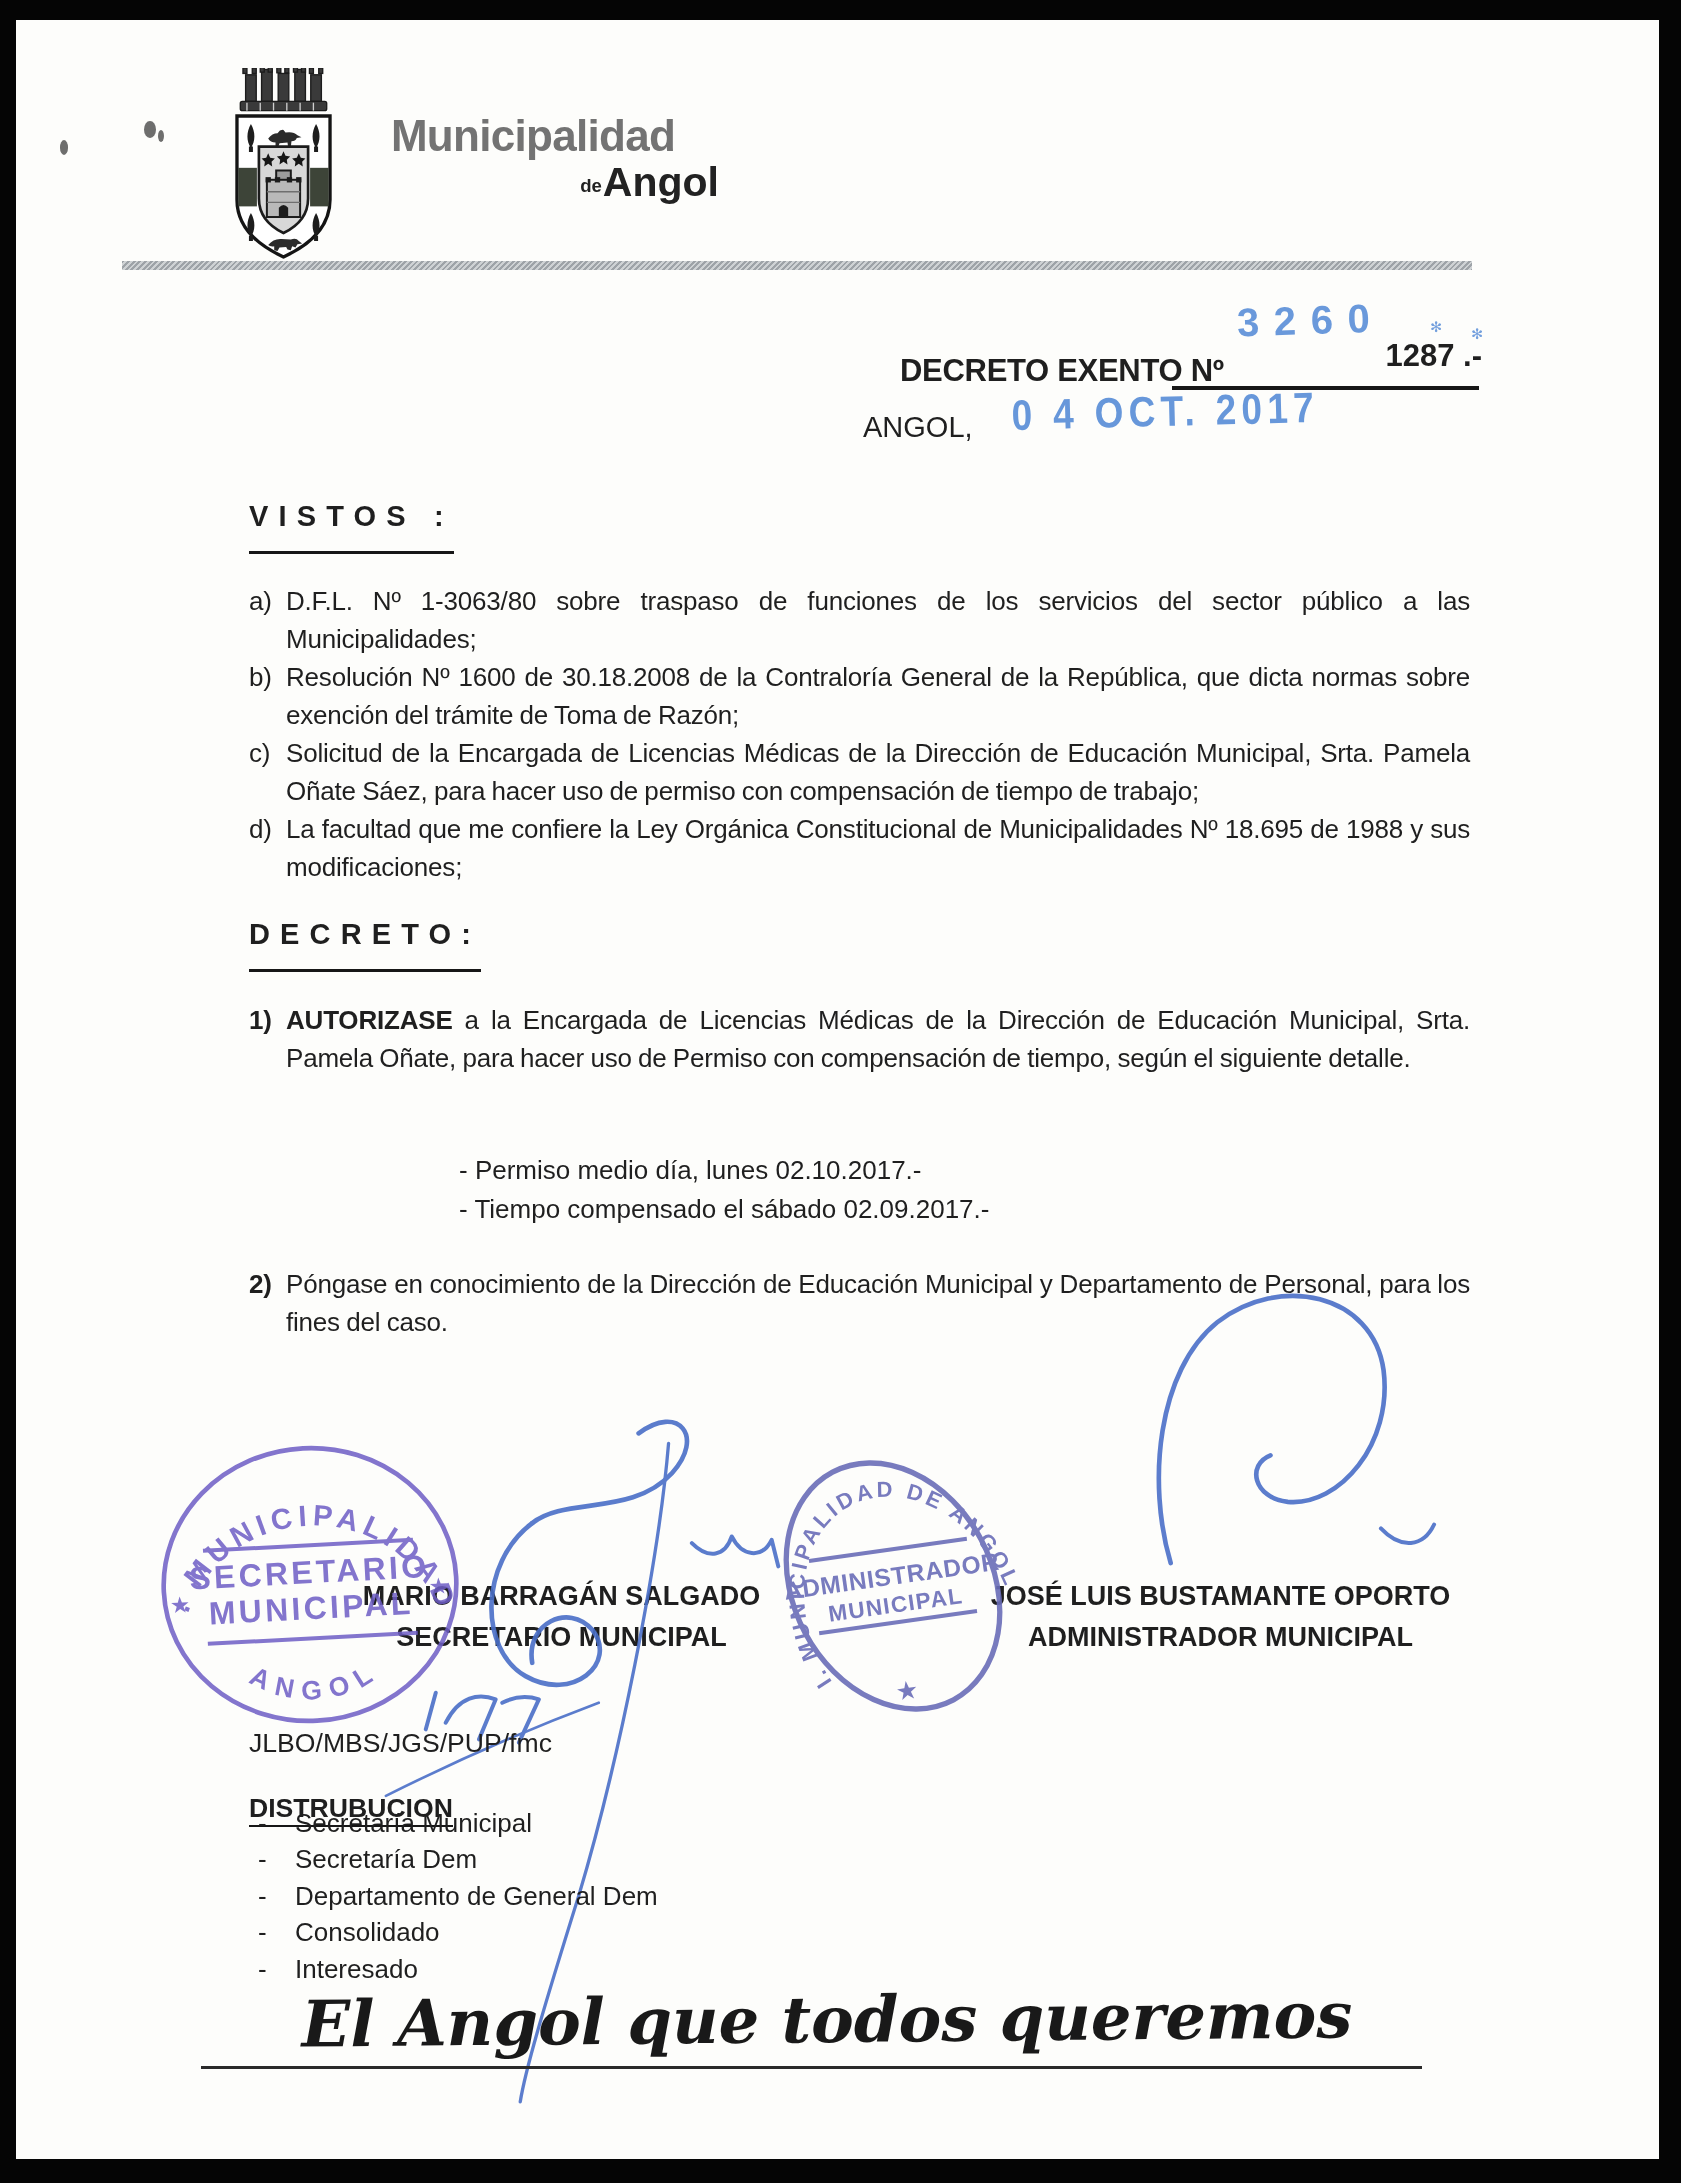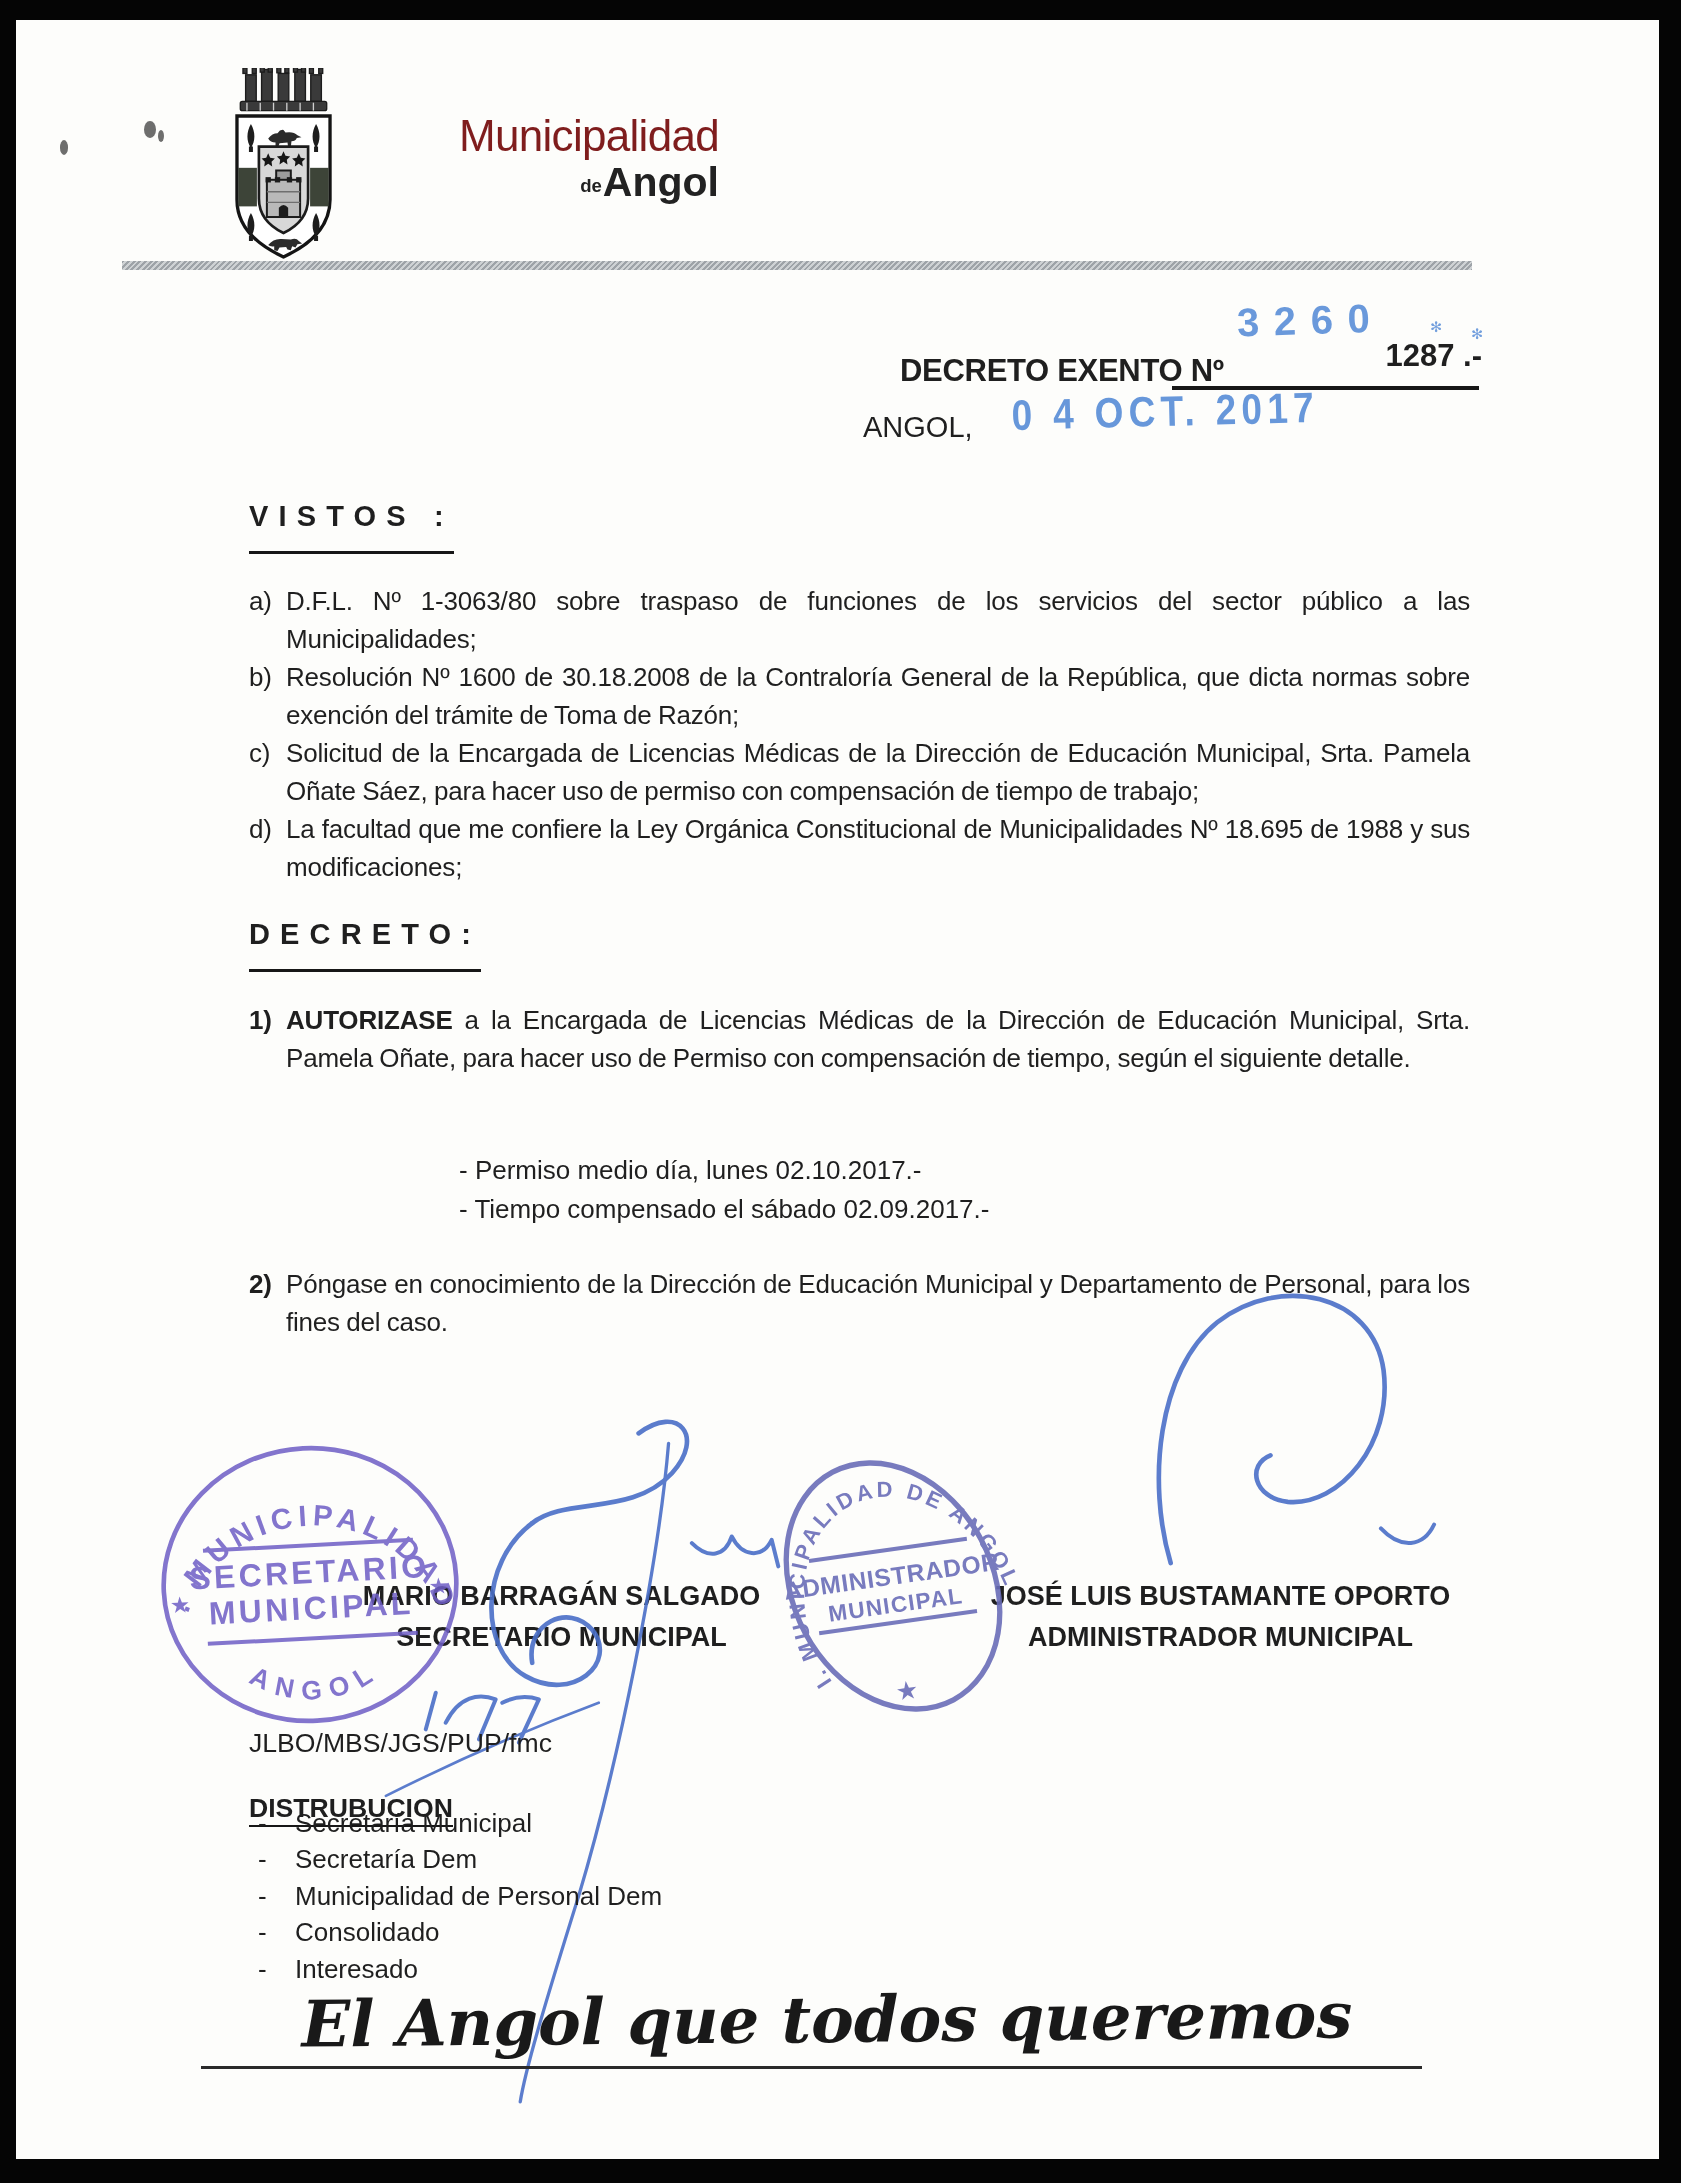--- a/index.html
+++ b/index.html
@@ -10,21 +10,21 @@
     position:relative;overflow:hidden;
     color:#1f1f1f;
   }
   .page{
     position:absolute;left:16px;top:20px;width:1643px;height:2139px;
     background:#fdfdfb;
   }
   .abs{position:absolute;}
   
   .brand{left:331px;top:94px;width:372px;text-align:right;line-height:1;}
-  .brand .top{font-size:44px;font-weight:normal;letter-spacing:-0.7px;color:#7f1d1d;}
+  .brand .top{font-size:44px;font-weight:bold;letter-spacing:-0.7px;color:#737373;text-align:center;}
   .brand .bottom{font-size:41px;font-weight:bold;color:#222;margin-top:4px;}
   .brand .de{font-size:18.6px;font-weight:bold;vertical-align:4px;margin-right:1px;}
   .hatchband{
     left:106px;top:241px;width:1350px;height:8.6px;
     background:repeating-linear-gradient(135deg,#8d9399 0 2px,#c6cacd 2px 4px);
     opacity:.85;
   }
   .speck{border-radius:50%;background:#4a4a4a;opacity:.8;}
   
   .registry-stamp{
@@ -277,21 +277,21 @@
   <div class="abs dist-row" style="top:1788px;">
     <span class="dash">-</span>
     <span>Secretaría Municipal</span>
   </div>
   <div class="abs dist-row" style="top:1824px;">
     <span class="dash">-</span>
     <span>Secretaría Dem</span>
   </div>
   <div class="abs dist-row" style="top:1861px;">
     <span class="dash">-</span>
-    <span>Municipalidad de Personal Dem</span>
+    <span>Departamento de General Dem</span>
   </div>
   <div class="abs dist-row" style="top:1897px;">
     <span class="dash">-</span>
     <span>Consolidado</span>
   </div>
   <div class="abs dist-row" style="top:1934px;">
     <span class="dash">-</span>
     <span>Interesado</span>
   </div>
 

